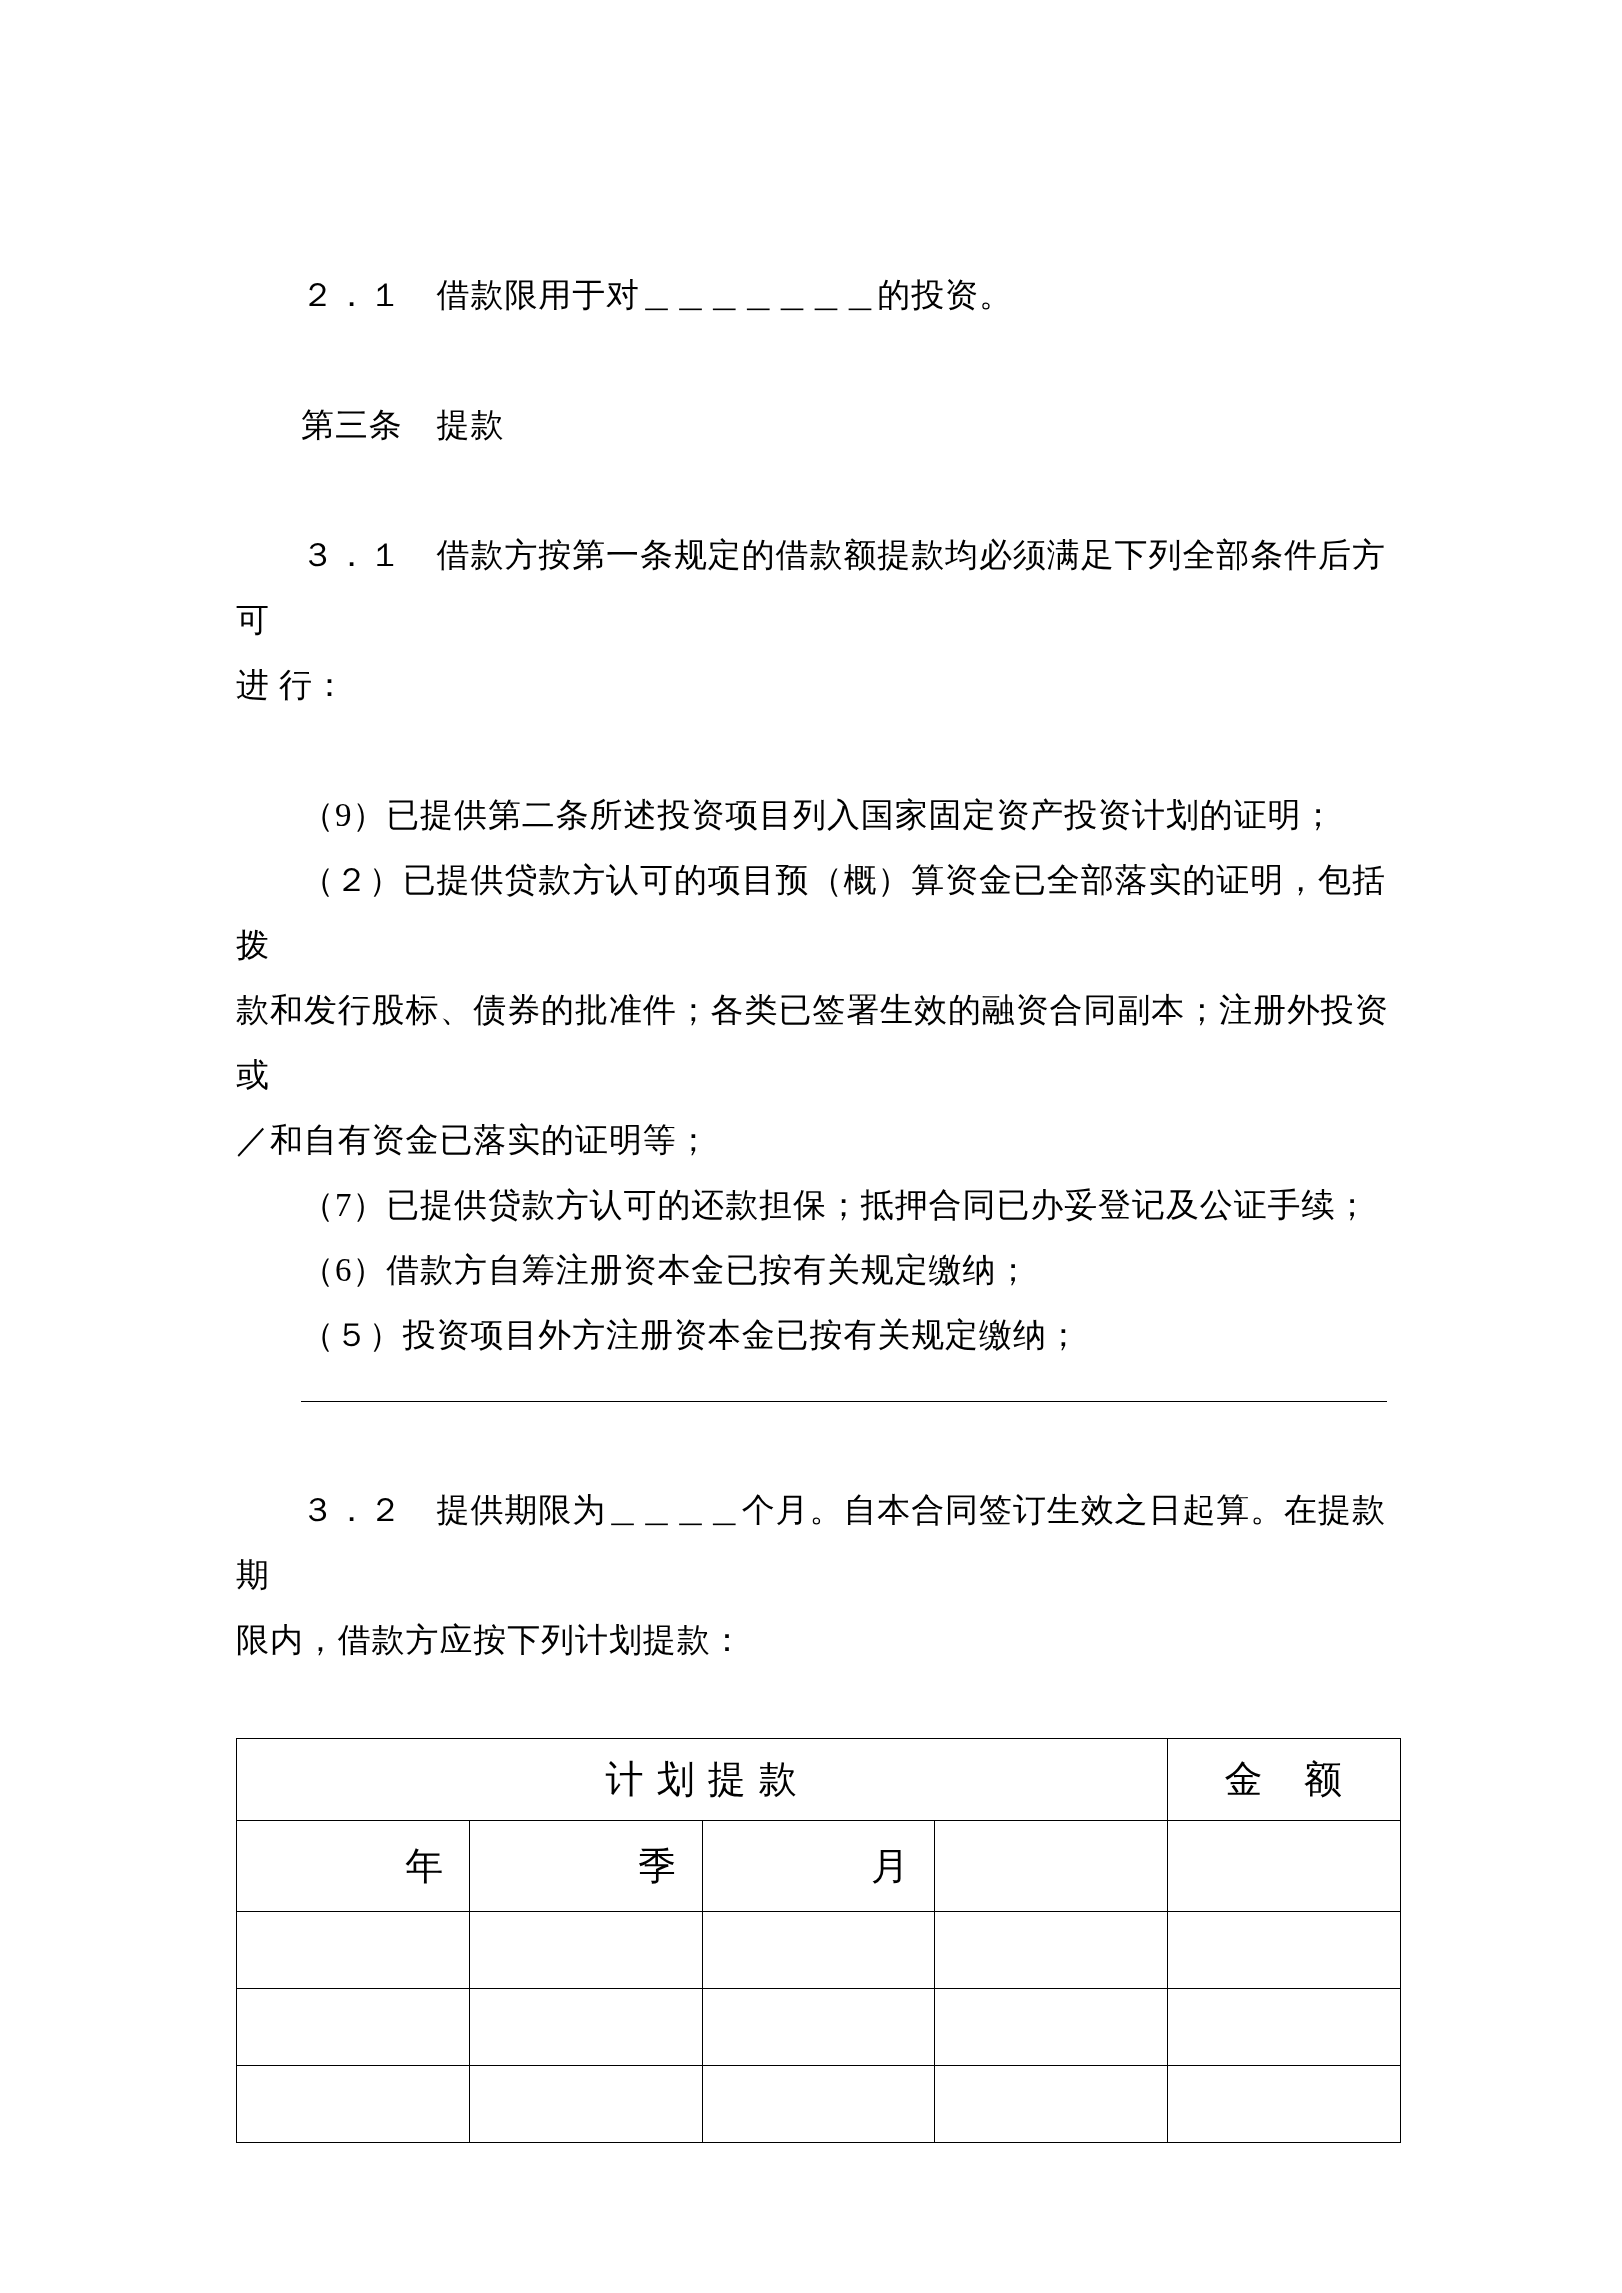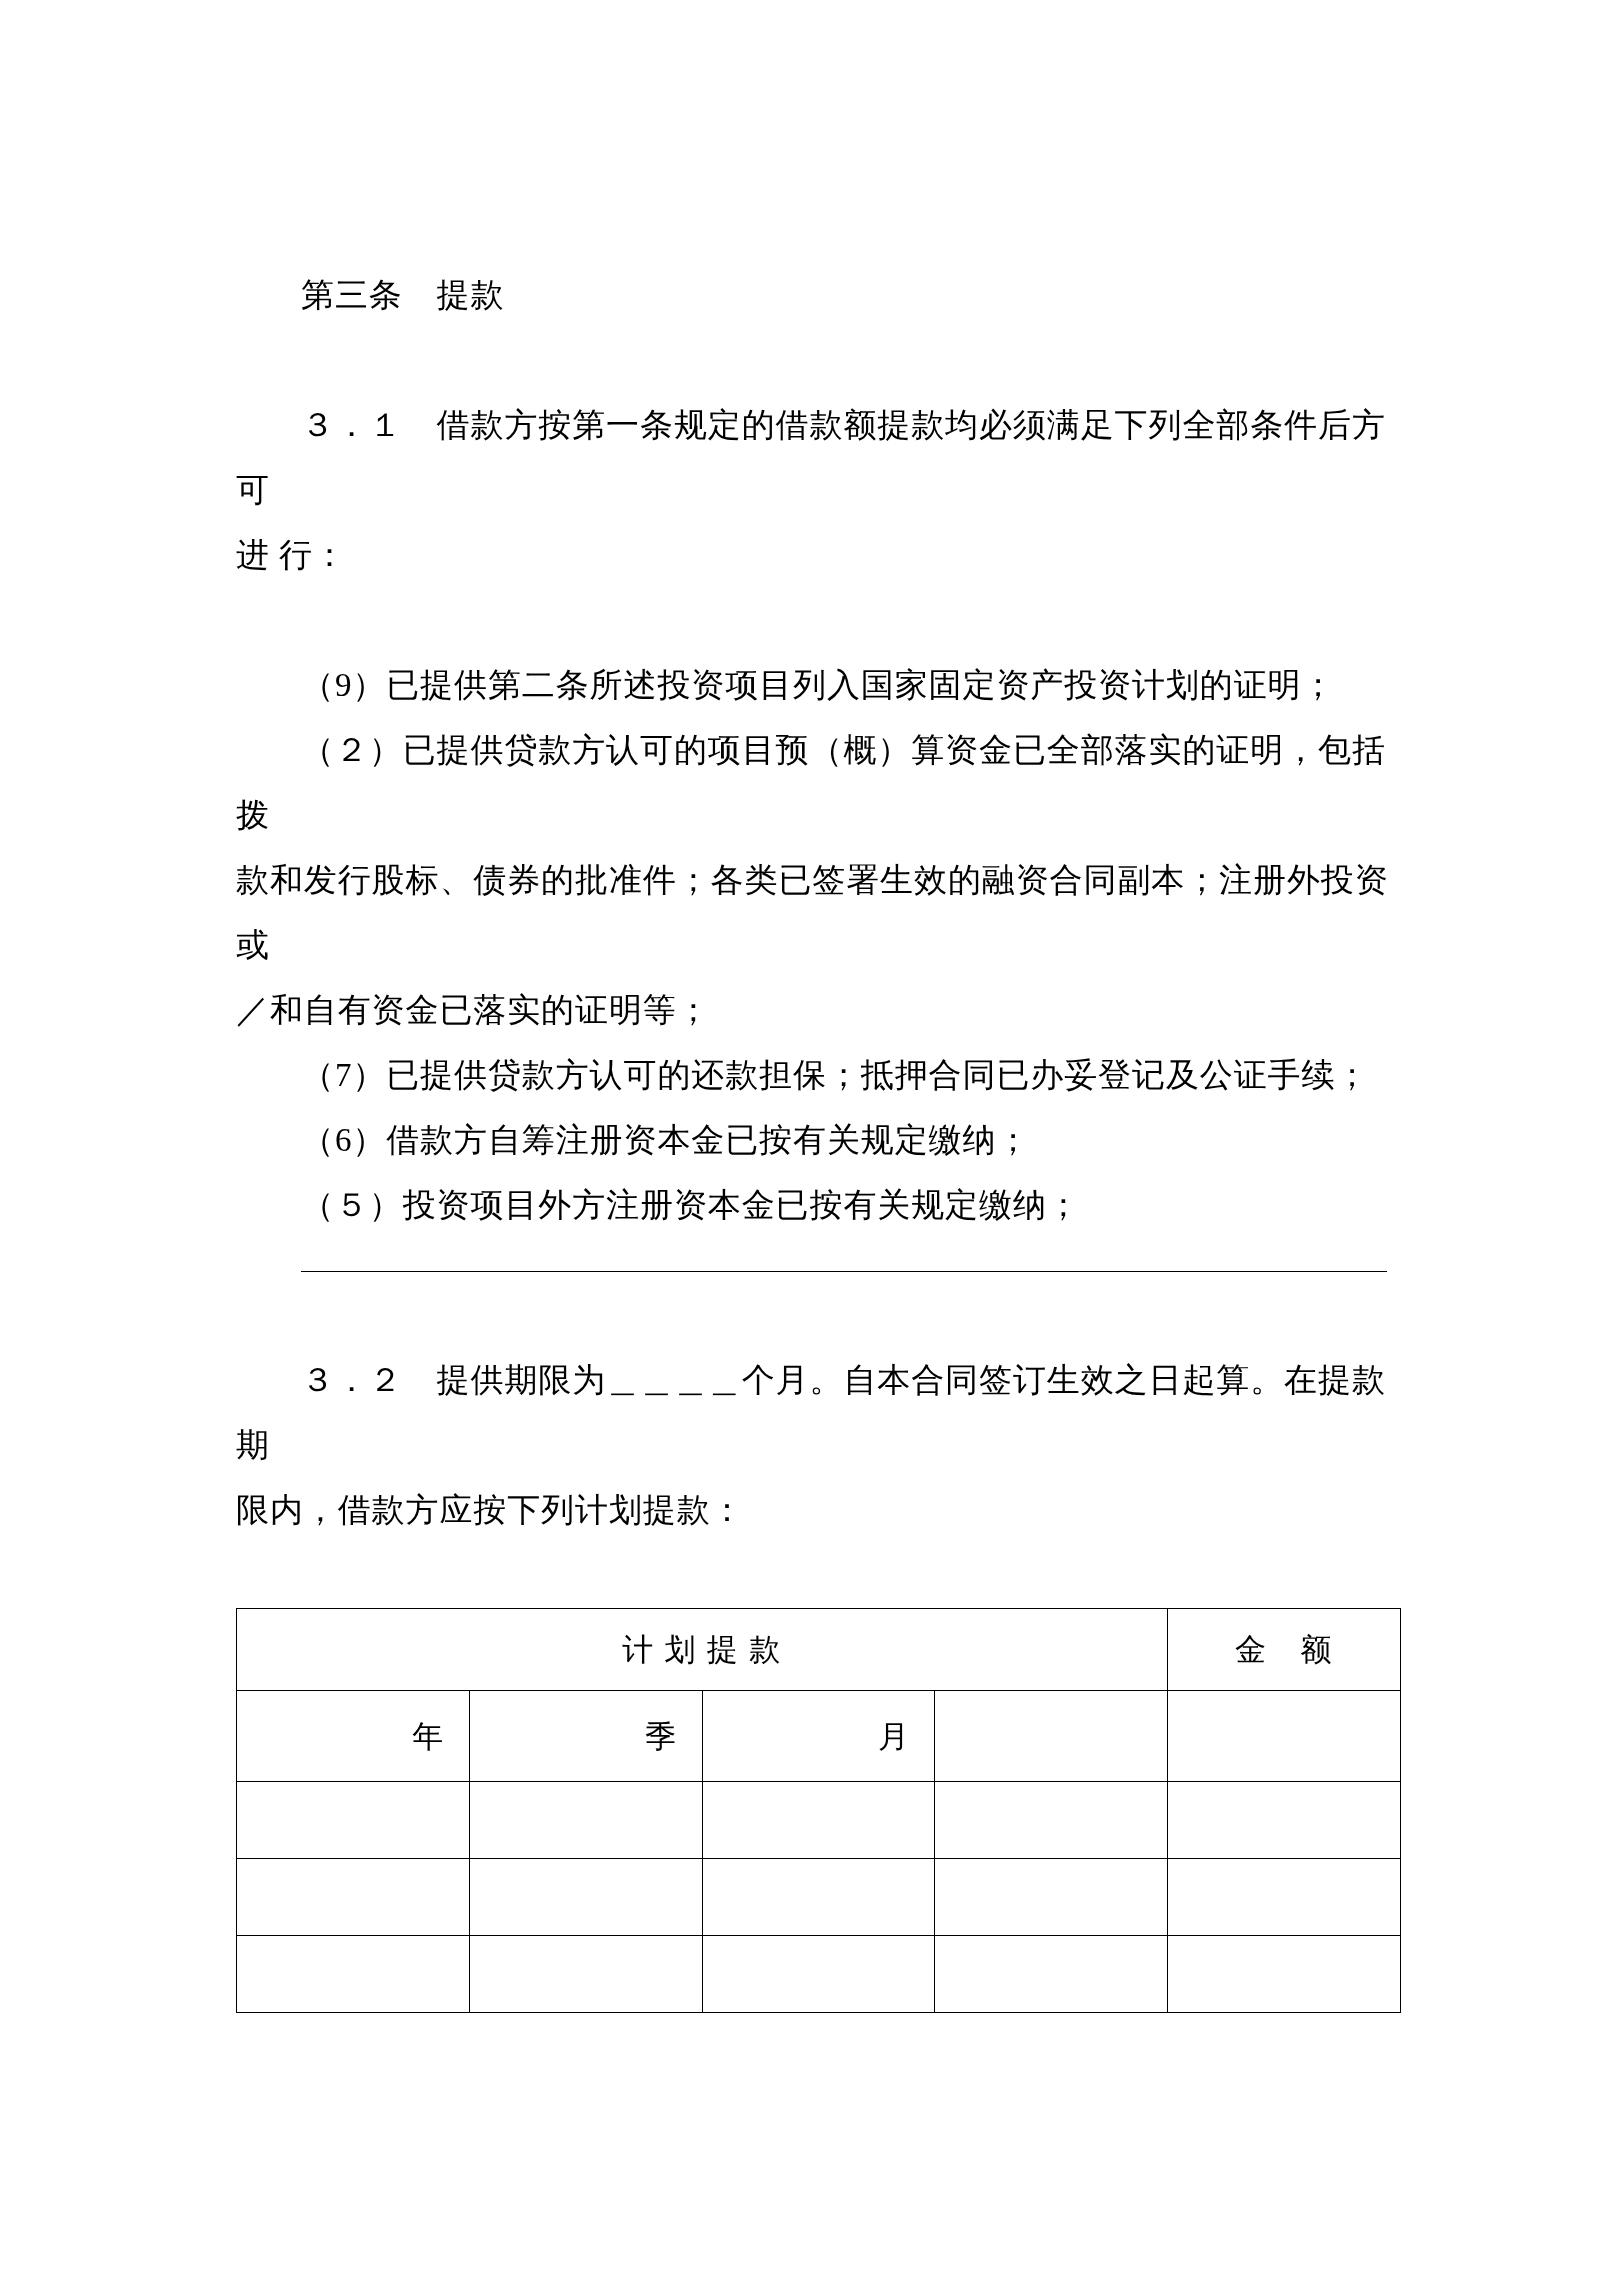--- a/index.html
+++ b/index.html
@@ -32,40 +32,41 @@
     margin: 33px 14.5px 76px 65px;
   }
   table.plan-table {
     border-collapse: collapse;
     table-layout: fixed;
     width: 1165px;
     margin-top: 65px;
   }
   table.plan-table td {
     border: 1.8px solid #000000;
-    font-size: 31px;
+    font-size: 38px;
     vertical-align: middle;
   }
   tr.head-row td {
     height: 82px;
     text-align: center;
     letter-spacing: 1.8px;
   }
   tr.sub-row td {
     height: 91px;
     text-align: right;
     padding-right: 25.5px;
   }
   tr.empty-row td { height: 77px; }
 </style>
 </head>
 <body>
 
 <div class="page">
 
+  <p class="para">２．１　借款限用于对＿＿＿＿＿＿＿的投资。</p>
 
   <p class="para">第三条　提款</p>
 
   <p class="para">３．１　借款方按第一条规定的借款额提款均必须满足下列全部条件后方可<br>进 行：</p>
 
   <div class="conditions">
     <p class="para cond">（9）已提供第二条所述投资项目列入国家固定资产投资计划的证明；</p>
     <p class="para cond">（２）已提供贷款方认可的项目预（概）算资金已全部落实的证明，包括拨<br>款和发行股标、债券的批准件；各类已签署生效的融资合同副本；注册外投资或<br>／和自有资金已落实的证明等；</p>
     <p class="para cond">（7）已提供贷款方认可的还款担保；抵押合同已办妥登记及公证手续；</p>
     <p class="para cond">（6）借款方自筹注册资本金已按有关规定缴纳；</p>

